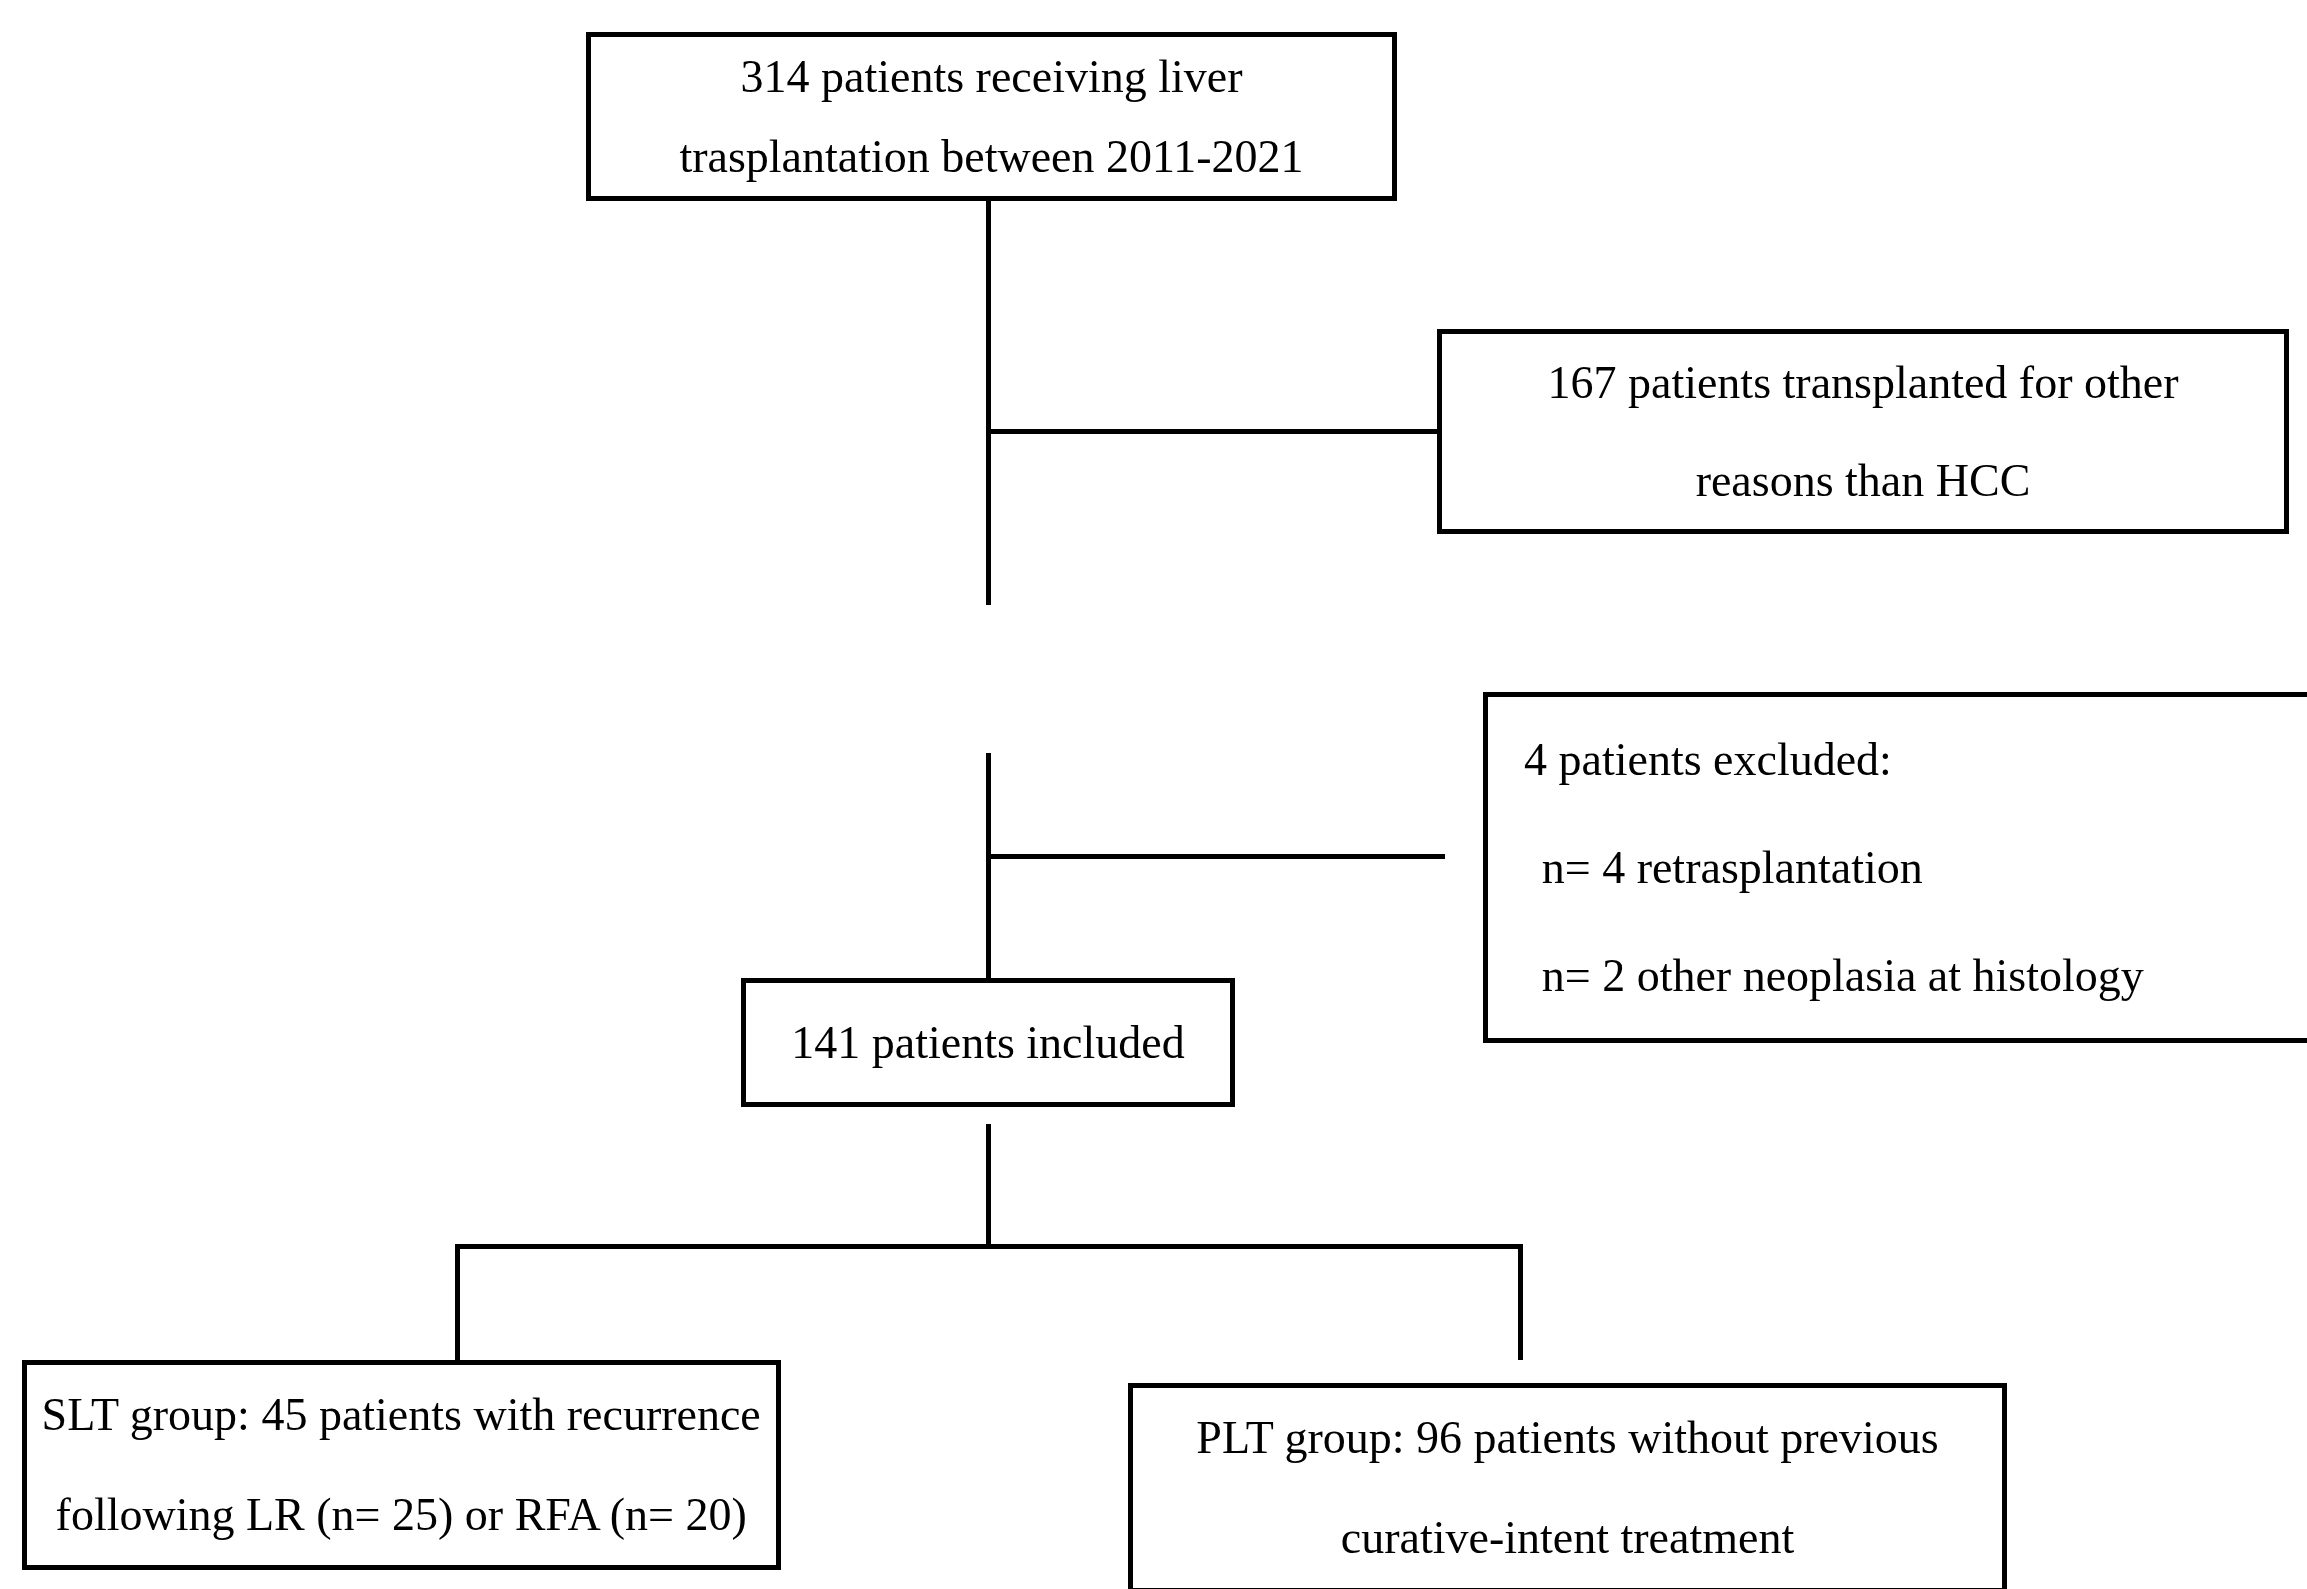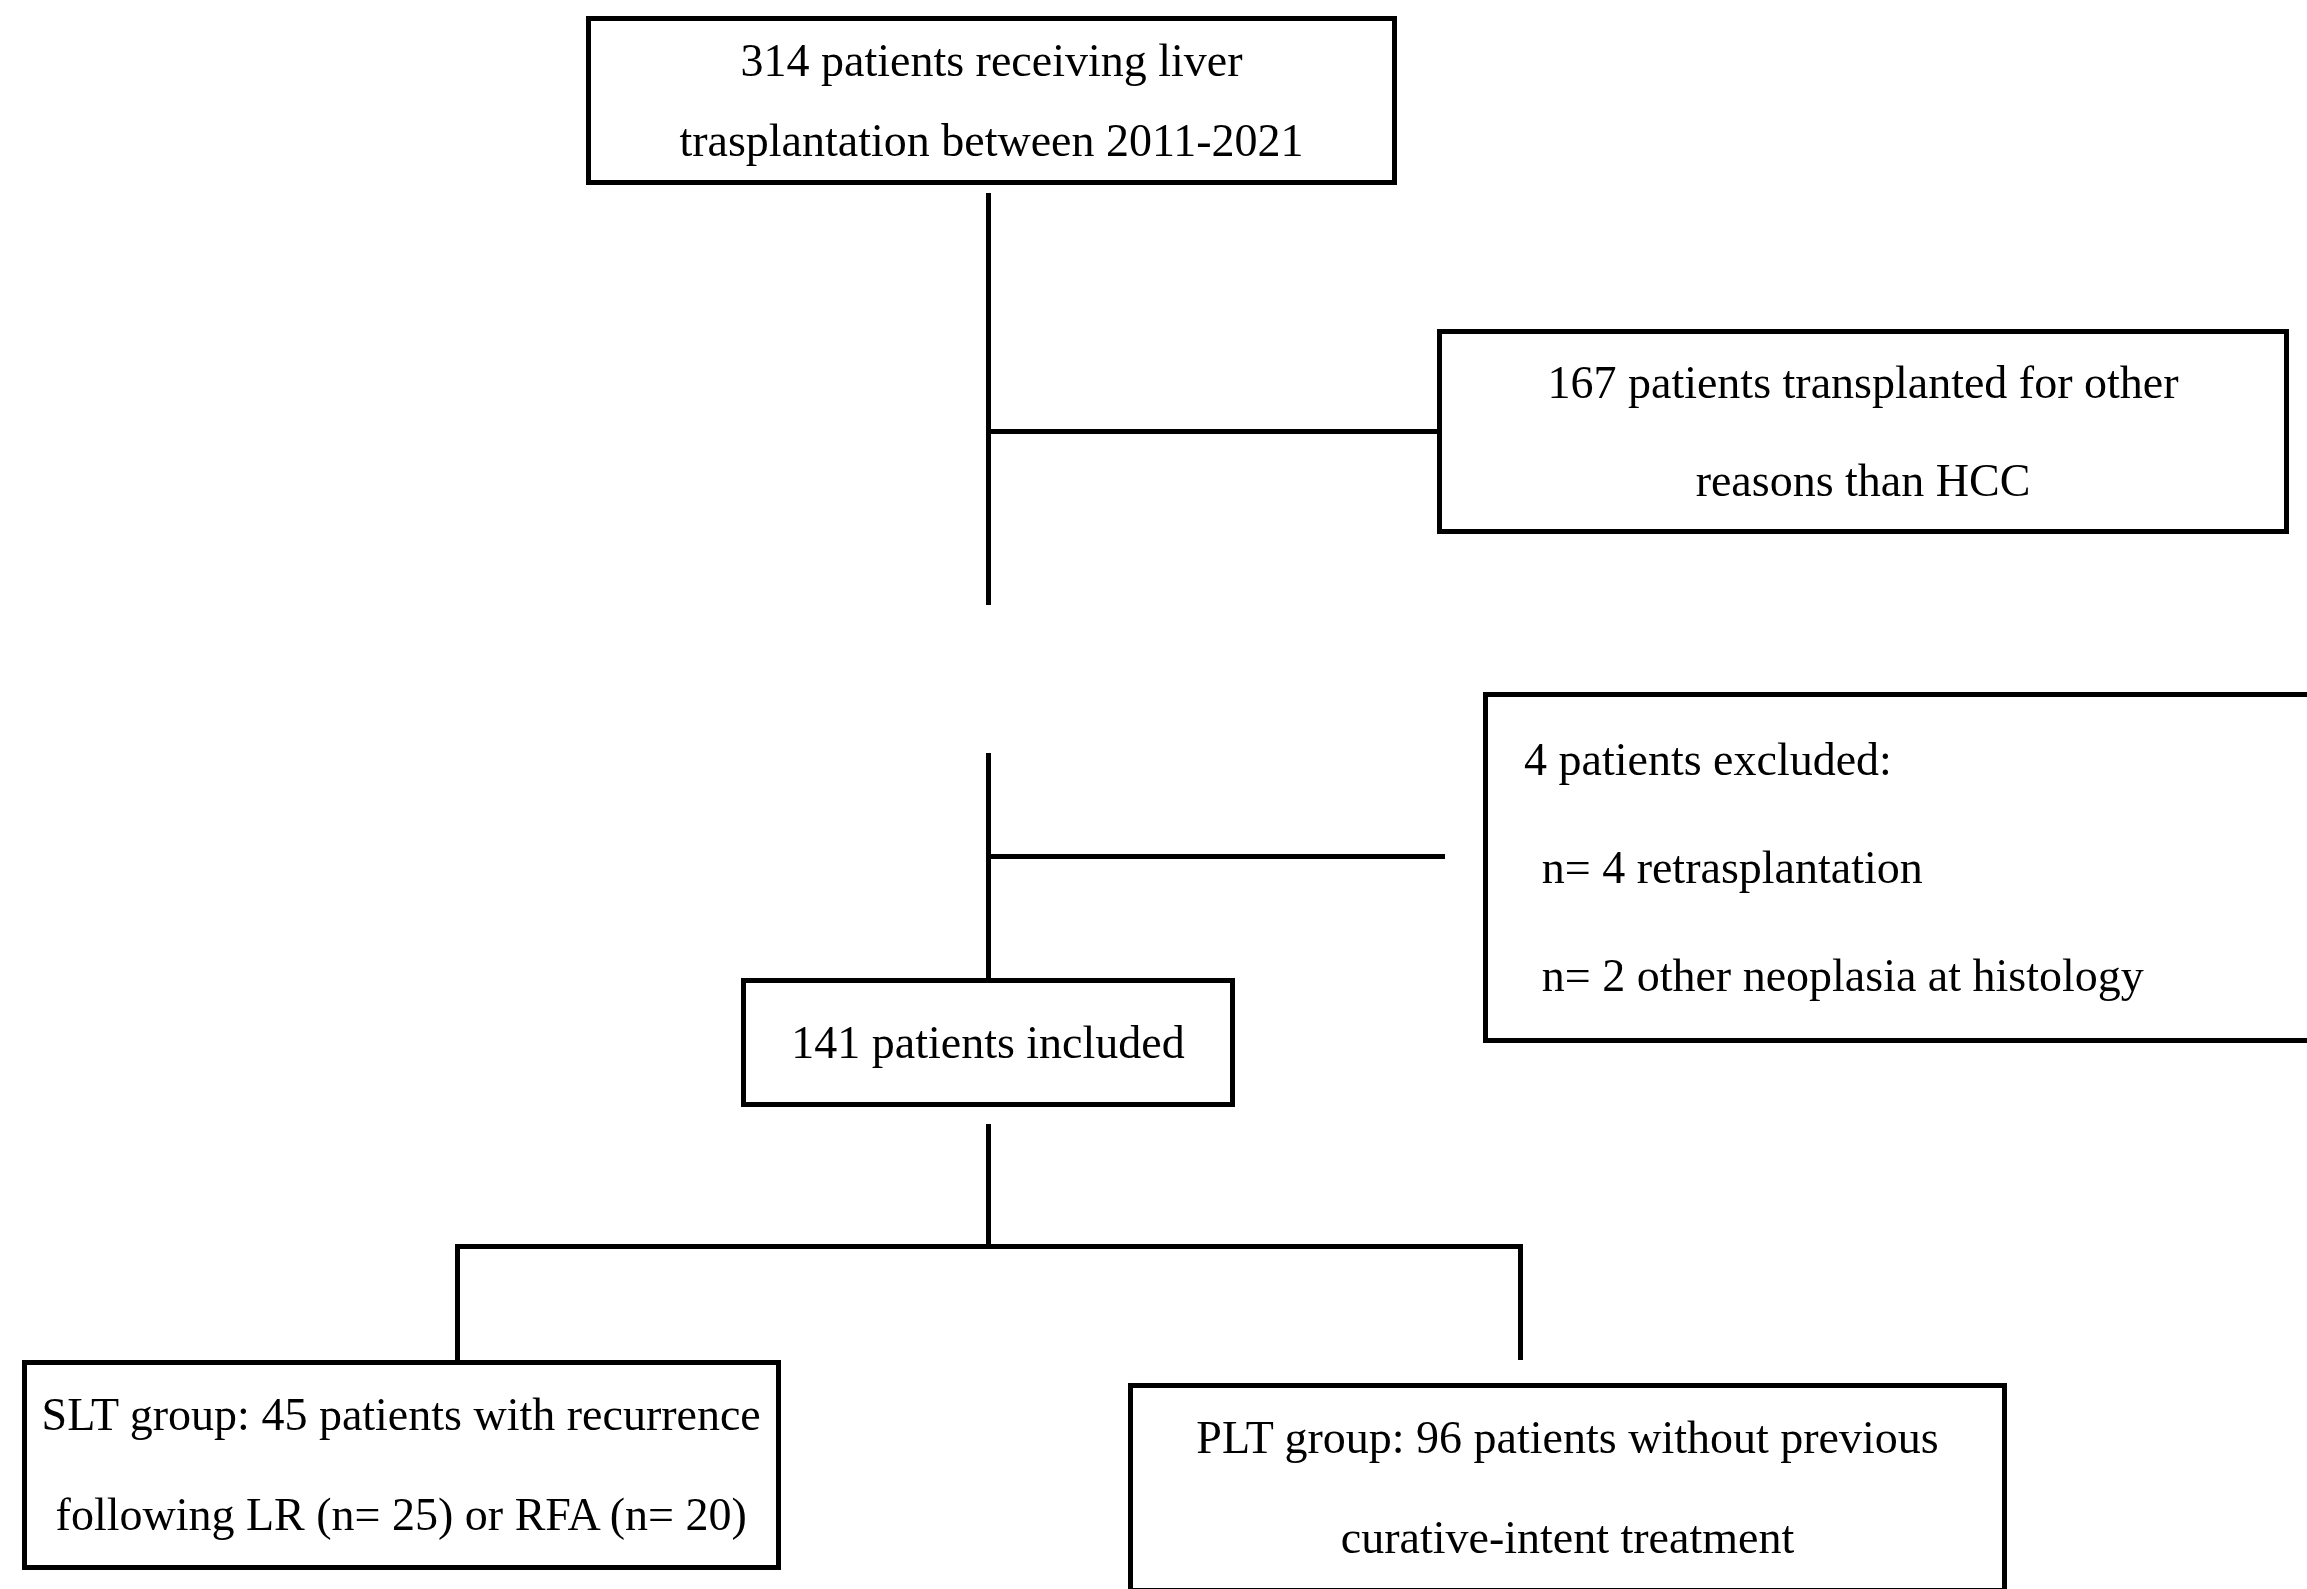--- a/index.html
+++ b/index.html
@@ -23,21 +23,21 @@
     background: #ffffff;
     display: flex;
     flex-direction: column;
     justify-content: center;
     align-items: center;
     text-align: center;
     font-size: 46px;
     line-height: 96px;
   }
   .box .bline { white-space: nowrap; }
-  .box--total    { left: 586px;  top: 16px;   width: 811px; height: 169px; line-height: 80px; }
+  .box--total    { left: 586px;  top: 32px;   width: 811px; height: 169px; line-height: 80px; }
   .box--other    { left: 1437px; top: 329px;  width: 852px; height: 205px; line-height: 98px; }
   .box--hcc      { left: 751px;  top: 604px;  width: 523px;  height: 149px; }
   .box--excluded { left: 1483px; top: 692px;  width: 847px; height: 351px;
                    align-items: flex-start; text-align: left;
                    padding-left: 36px; line-height: 108px; }
   .box--excluded .indent { margin-left: 17.7px; }
   .box--included { left: 741px;  top: 978px; width: 494px;  height: 129px; }
   .box--slt      { left: 21.7px;   top: 1360px; width: 759px; height: 210px; line-height: 100px; }
   .box--plt      { left: 1128px; top: 1360px; width: 879px; height: 210px; line-height: 100px; margin-top: 23px; }
   .cline {

